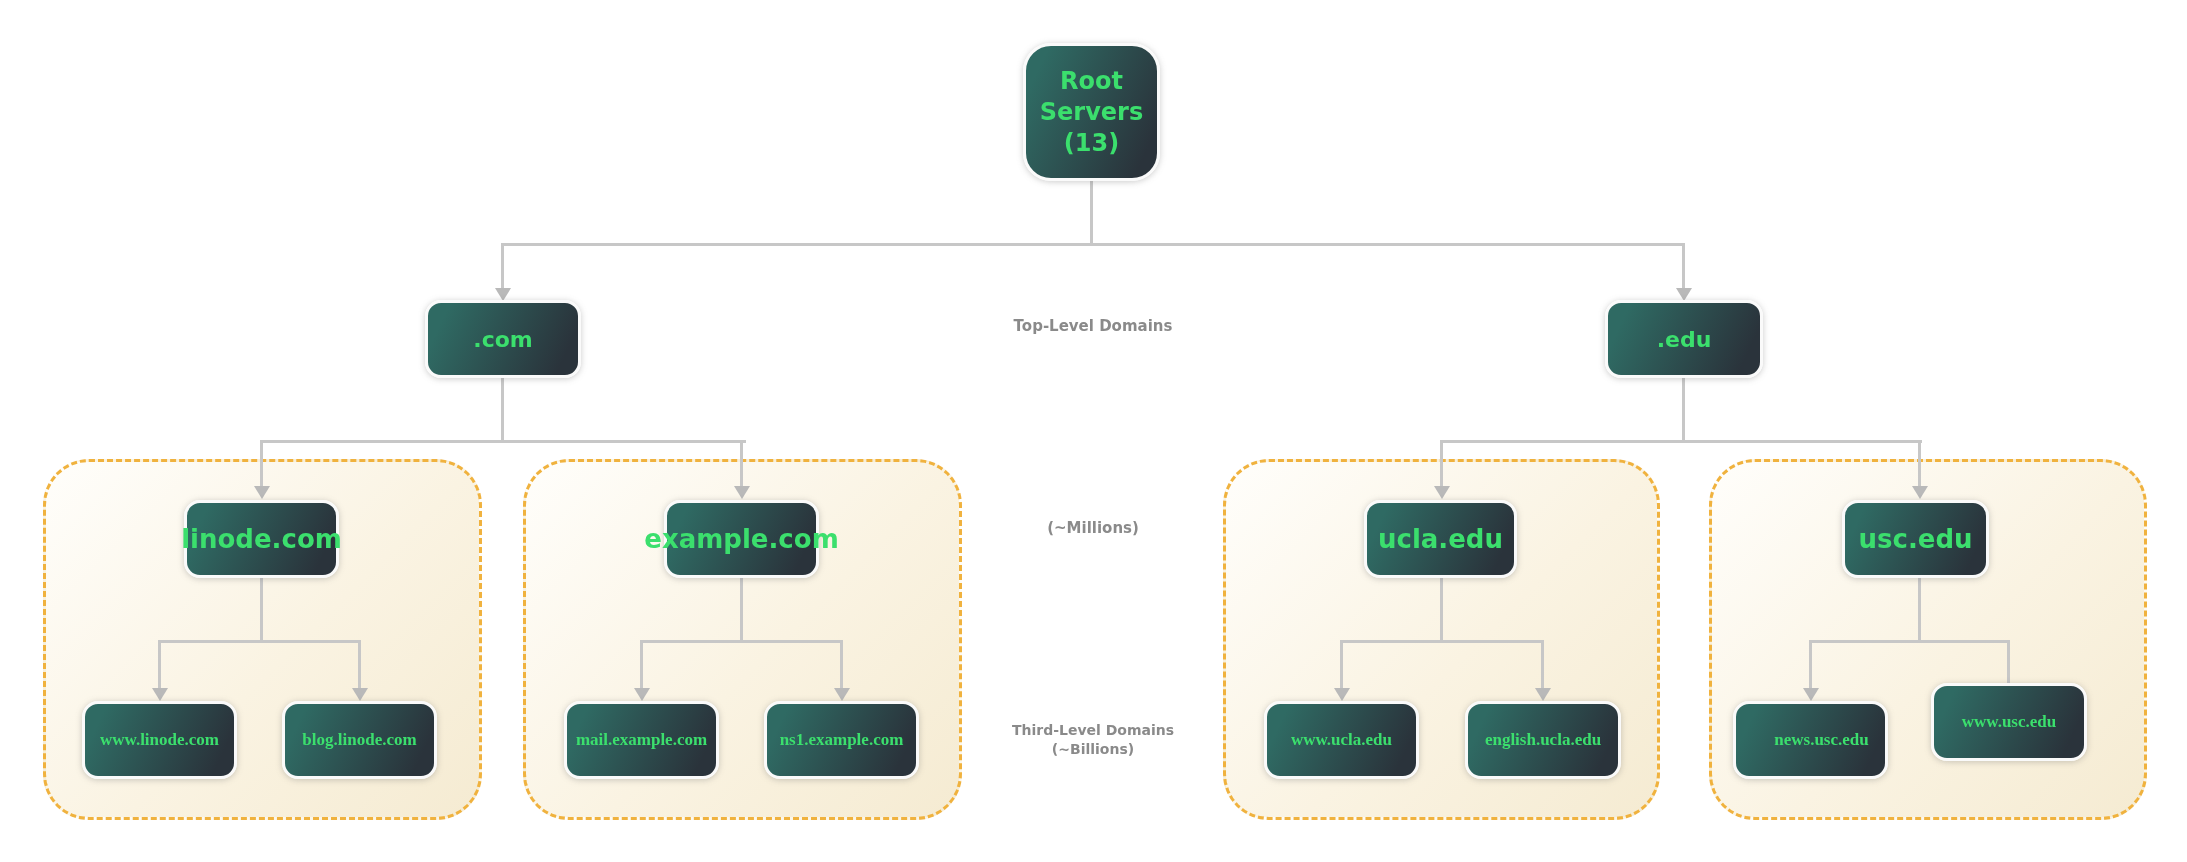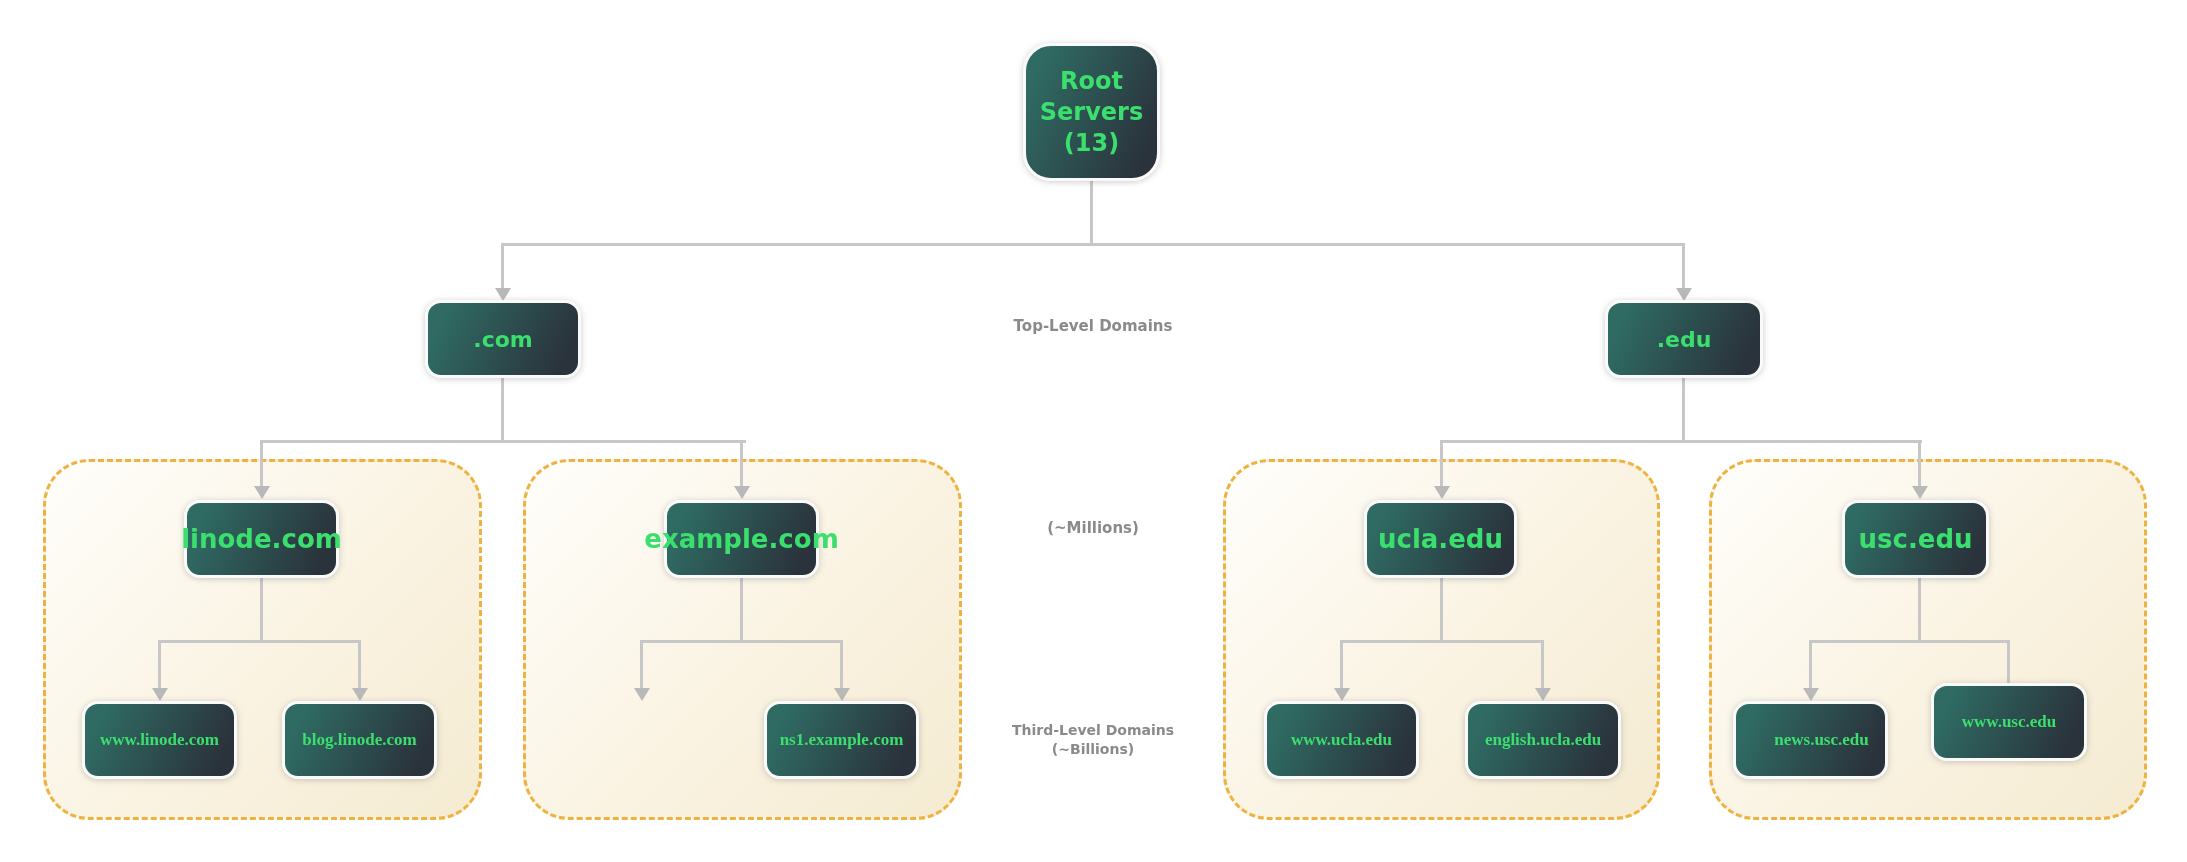--- a/index.html
+++ b/index.html
@@ -140,20 +140,23 @@
   <div class="node node--l2" style="left:1842px; top:500px; width:147px; height:78px;">
     <span>usc.edu</span>
   </div>
 
   <div class="node node--l3" style="left:82px; top:701px; width:155px; height:78px;">
     <span>www.linode.com</span>
   </div>
   <div class="node node--l3" style="left:282px; top:701px; width:155px; height:78px;">
     <span>blog.linode.com</span>
   </div>
+  <div class="node node--l3" style="left:564px; top:701px; width:155px; height:78px;">
+    <span>mail.example.com</span>
+  </div>
   <div class="node node--l3" style="left:764px; top:701px; width:155px; height:78px;">
     <span>ns1.example.com</span>
   </div>
   <div class="node node--l3" style="left:1264px; top:701px; width:155px; height:78px;">
     <span>www.ucla.edu</span>
   </div>
   <div class="node node--l3" style="left:1465px; top:701px; width:156px; height:78px;">
     <span>english.ucla.edu</span>
   </div>
   <div class="node node--l3" style="left:1733px; top:701px; width:155px; height:78px;padding-left:24px;">

